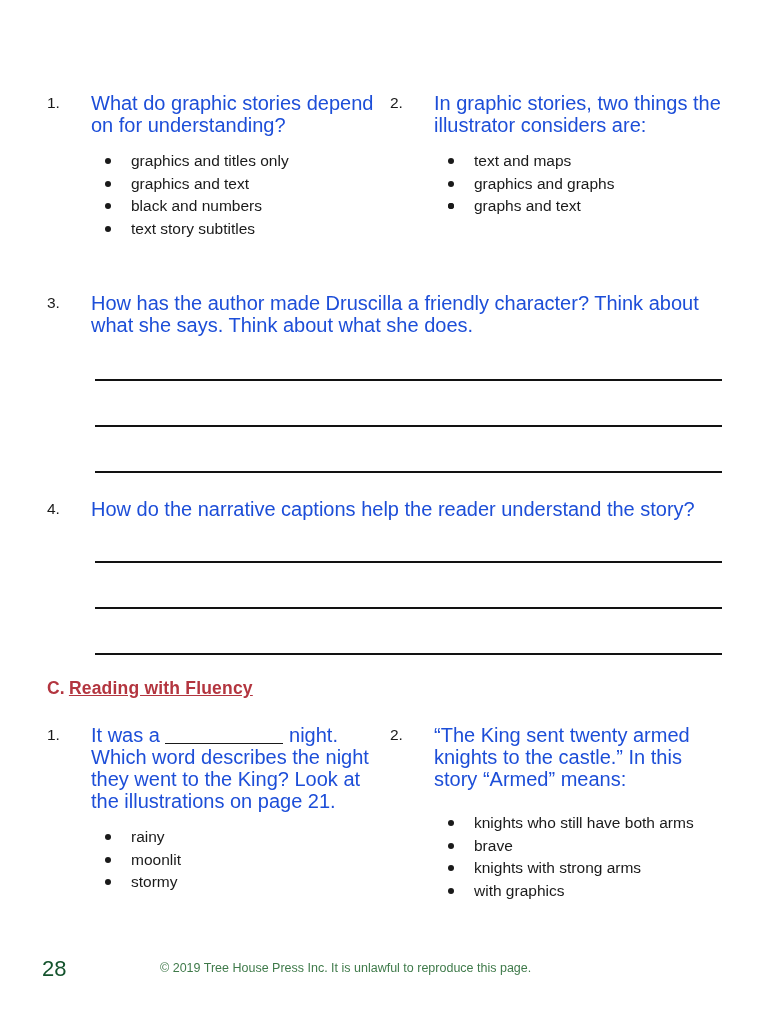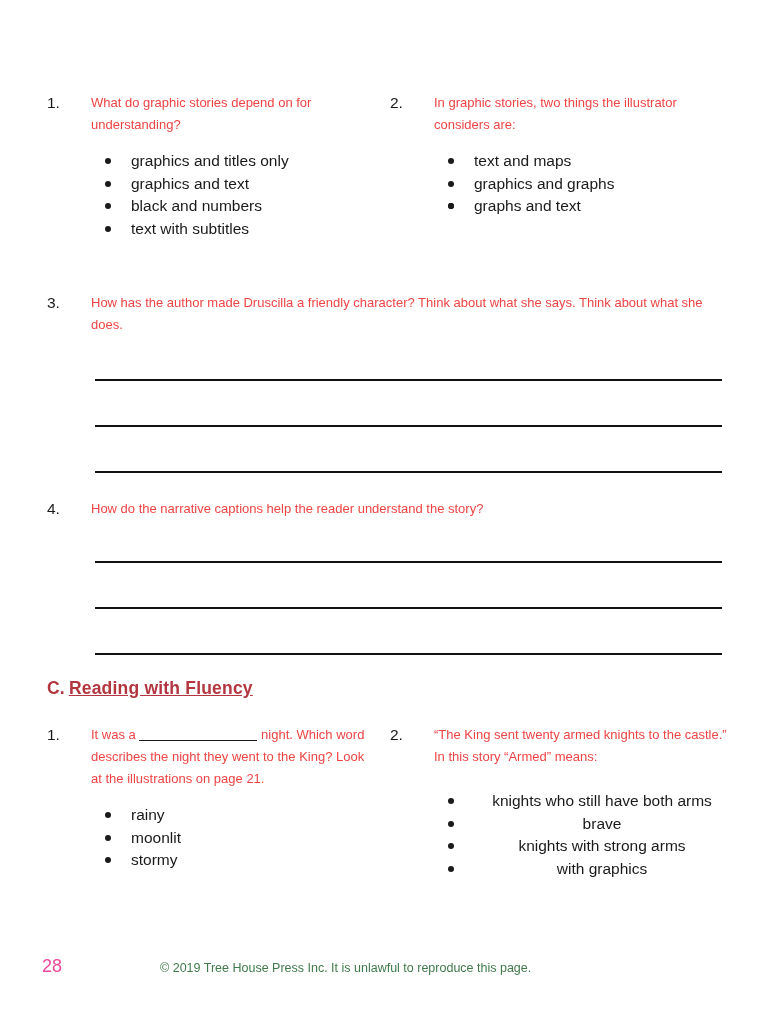--- a/index.html
+++ b/index.html
@@ -46,23 +46,23 @@
     width: 44px;
     flex: 0 0 44px;
     font-size: 15.5px;
     line-height: 22px;
     color: #1a1a1a;
   }
   .q-body {
     flex: 1 1 auto;
   }
   .q-text {
-    font-size: 13px;
+    font-size: 20px;
     line-height: 22px;
-    color: #ef4444;
+    color: #1d4ed8;
     margin: 0;
   }
 
   
   .choices {
     list-style: none;
     margin: 14px 0 0 0;
     padding: 0 0 0 14px;
   }
   .choices li {
@@ -95,22 +95,22 @@
     display: inline-block;
     border-bottom: 1.6px solid #1a1a1a;
     width: 118px;
     vertical-align: -2px;
   }
 
   
   .footer-page-num {
     position: absolute;
     left: 42px;
-    font-size: 18px;
-    color: #ec4899;
+    font-size: 22px;
+    color: #14532d;
     text-align: center;
   }
   .footer-copyright {
     position: absolute;
     font-size: 12.5px;
     color: #3f7a4a;
     white-space: nowrap;
   }
 </style>
 </head>
@@ -131,21 +131,21 @@
         <li>
           <span class="bullet"></span>
           <span>graphics and text</span>
         </li>
         <li>
           <span class="bullet"></span>
           <span>black and numbers</span>
         </li>
         <li>
           <span class="bullet"></span>
-          <span>text with subtitles</span>
+          <span>text story subtitles</span>
         </li>
       </ul>
     </div>
   </div>
 
   <div class="q-block" style="top:92px; left:390px; width:340px;">
     <div class="q-num">2.</div>
     <div class="q-body">
       <p class="q-text">In graphic stories, two things the illustrator considers are:</p>
       <ul class="choices">
@@ -210,21 +210,21 @@
           <span>stormy</span>
         </li>
       </ul>
     </div>
   </div>
 
   <div class="q-block" style="top:724px; left:390px; width:340px;">
     <div class="q-num">2.</div>
     <div class="q-body">
       <p class="q-text">“The King sent twenty armed knights to the castle.” In this story “Armed” means:</p>
-      <ul class="choices" style="margin-top:22px;text-align:center;">
+      <ul class="choices" style="margin-top:22px;">
         <li>
           <span class="bullet"></span>
           <span>knights who still have both arms</span>
         </li>
         <li>
           <span class="bullet"></span>
           <span>brave</span>
         </li>
         <li>
           <span class="bullet"></span>

